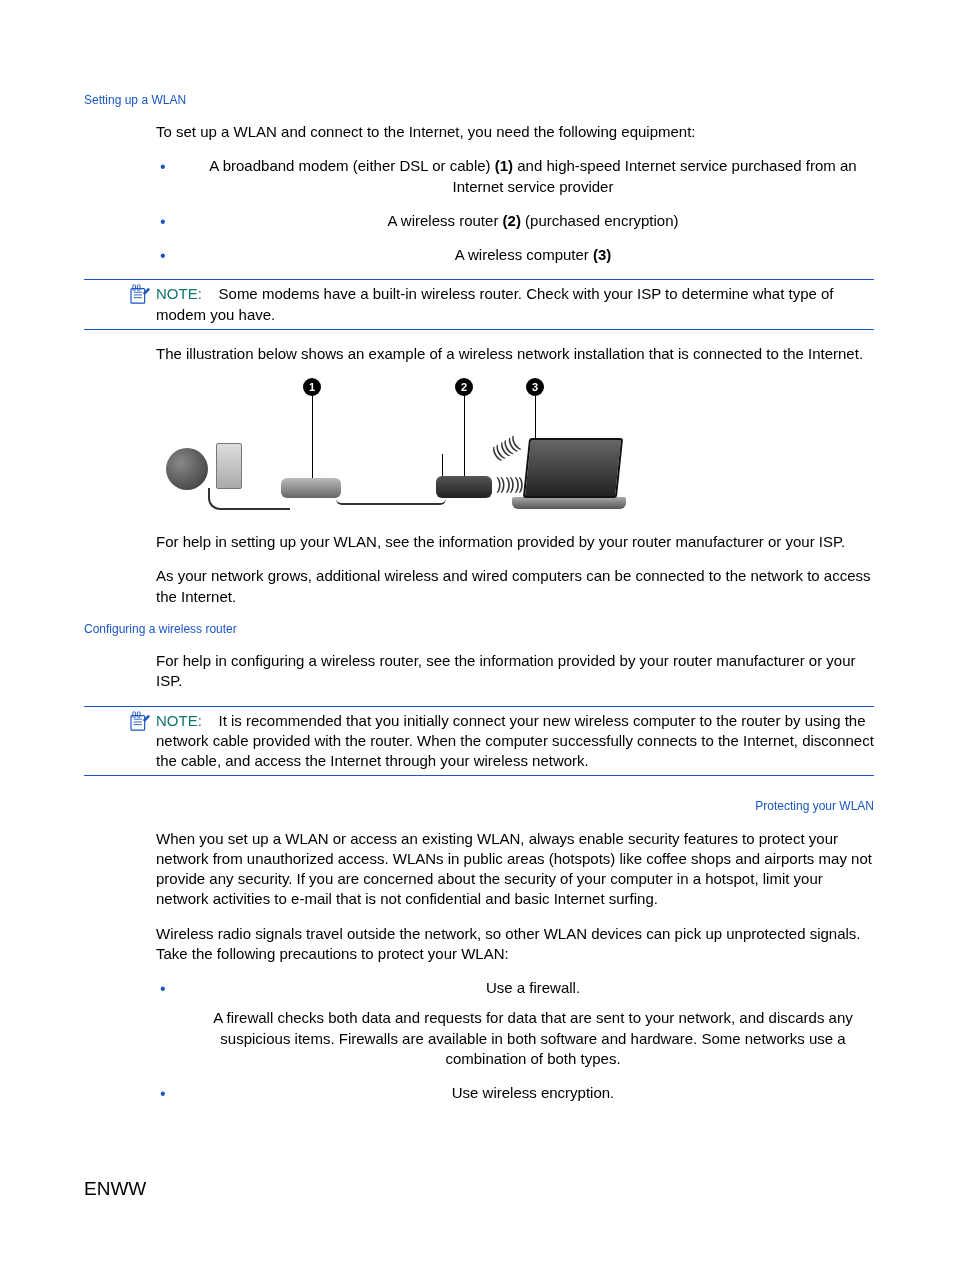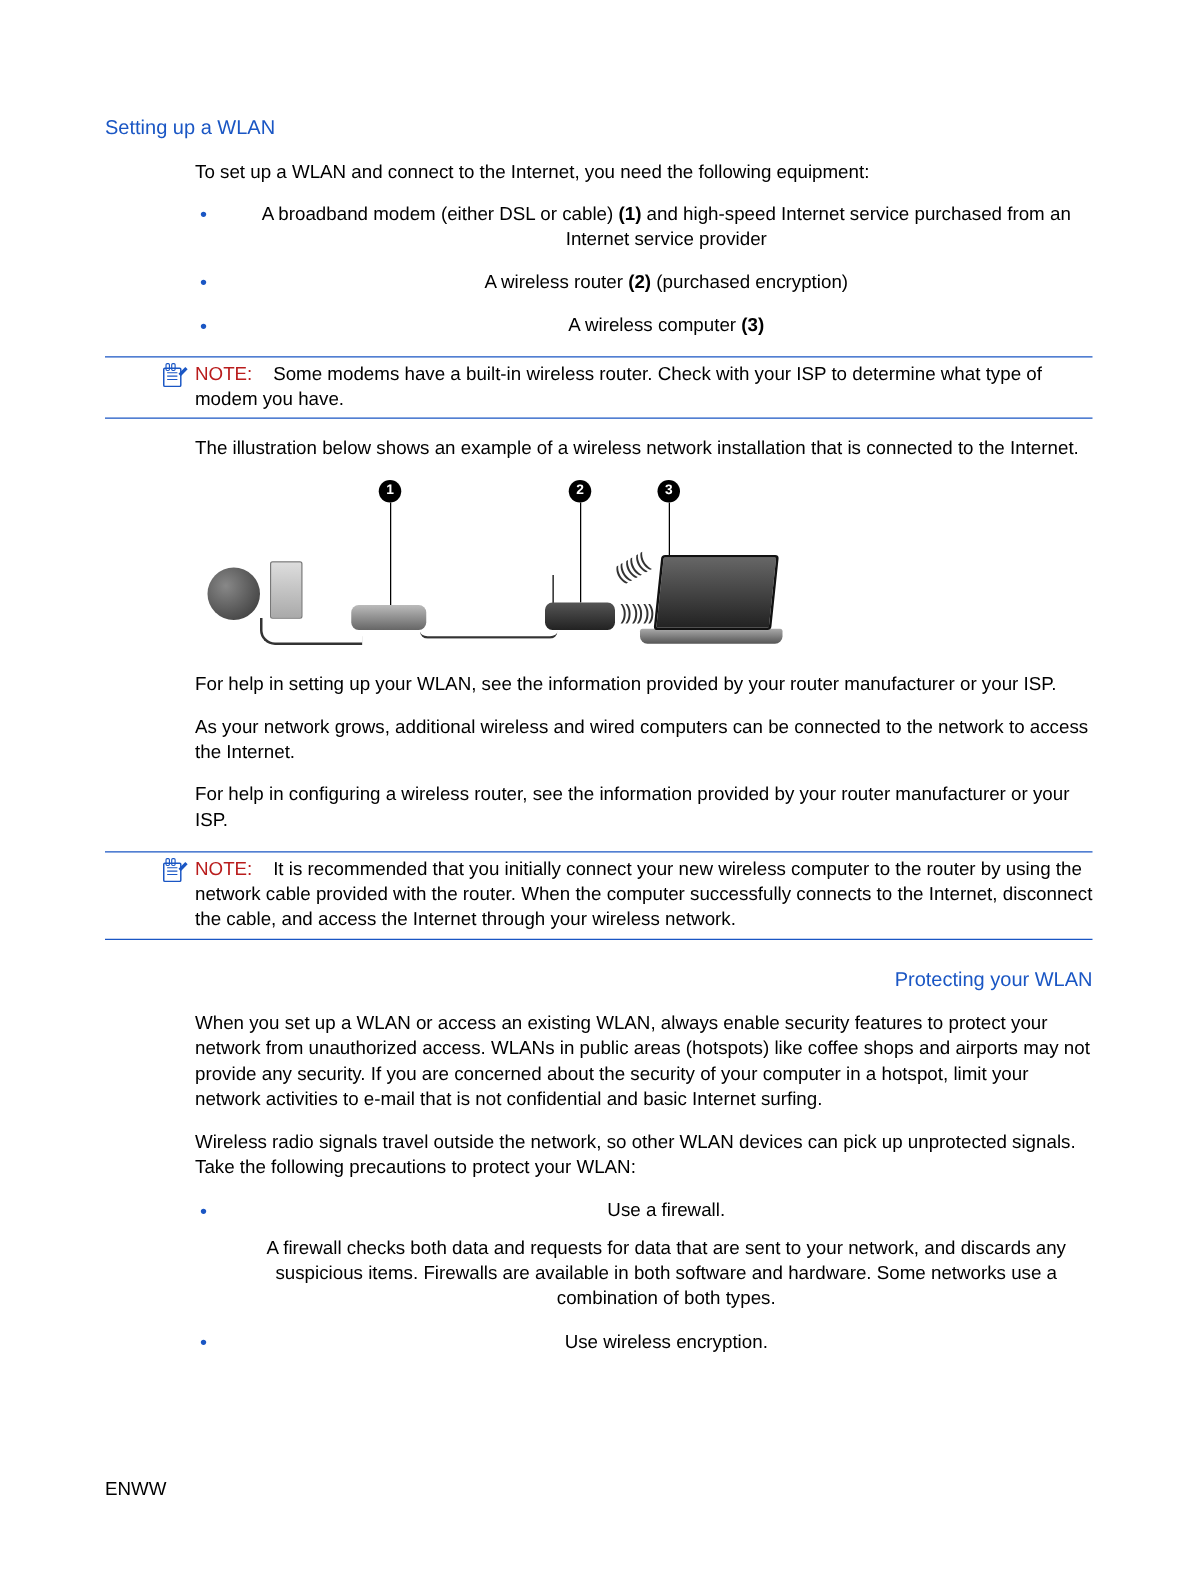--- a/index.html
+++ b/index.html
@@ -13,21 +13,21 @@
     line-height: 1.35;
   }
   .page {
     padding: 92px 80px 60px 84px;
     box-sizing: border-box;
     min-height: 1270px;
     position: relative;
   }
   .h2 {
     color: #1a56c4;
-    font-size: 16px;
+    font-size: 12px;
     font-weight: normal;
     margin: 0 0 14px 0;
   }
   .body-text {
     margin-left: 72px;
   }
   p {
     margin: 0 0 14px 0;
   }
   ul.bullet-list {
@@ -56,21 +56,21 @@
     border-top: 1px solid #1a56c4;
     border-bottom: 1px solid #1a56c4;
     padding: 4px 0 4px 0;
     margin: 0 0 14px 0;
     position: relative;
   }
   .note-inner {
     margin-left: 72px;
   }
   .note-label {
-    color: #b91c1c;
+    color: #0f766e;
     font-weight: normal;
   }
   .note-icon {
     position: absolute;
     left: 46px;
     top: 4px;
     width: 22px;
     height: 20px;
   }
   .illustration {
@@ -197,21 +197,21 @@
     margin-left: -14px;
     margin-top: -1px;
   }
   .footer {
     position: absolute;
     bottom: 68px;
     left: 84px;
     right: 80px;
     display: flex;
     justify-content: space-between;
-    font-size: 15px;
+    font-size: 19px;
   }
   .bold {
     font-weight: bold;
   }
 </style>
 </head>
 <body>
 
 <div class="page">
 
@@ -275,20 +275,21 @@
       <div class="laptop">
         <div class="laptop-screen"></div>
         <div class="laptop-base"></div>
       </div>
     </div>
 
     <p>For help in setting up your WLAN, see the information provided by your router manufacturer or your ISP.</p>
     <p>As your network grows, additional wireless and wired computers can be connected to the network to access the Internet.</p>
   </div>
 
+  <div class="h2">Configuring a wireless router</div>
   <div class="body-text">
     <p>For help in configuring a wireless router, see the information provided by your router manufacturer or your ISP.</p>
   </div>
   <div class="note-box">
     <span class="note-icon">
       <svg viewBox="0 0 24 22" width="22" height="20">
         <rect x="1" y="5" width="15" height="16" rx="1" fill="none" stroke="#1a56c4" stroke-width="1.3"></rect>
         <line x1="4" y1="9" x2="13" y2="9" stroke="#1a56c4" stroke-width="1"></line>
         <line x1="4" y1="12" x2="13" y2="12" stroke="#1a56c4" stroke-width="1"></line>
         <line x1="4" y1="15" x2="13" y2="15" stroke="#1a56c4" stroke-width="1"></line>

